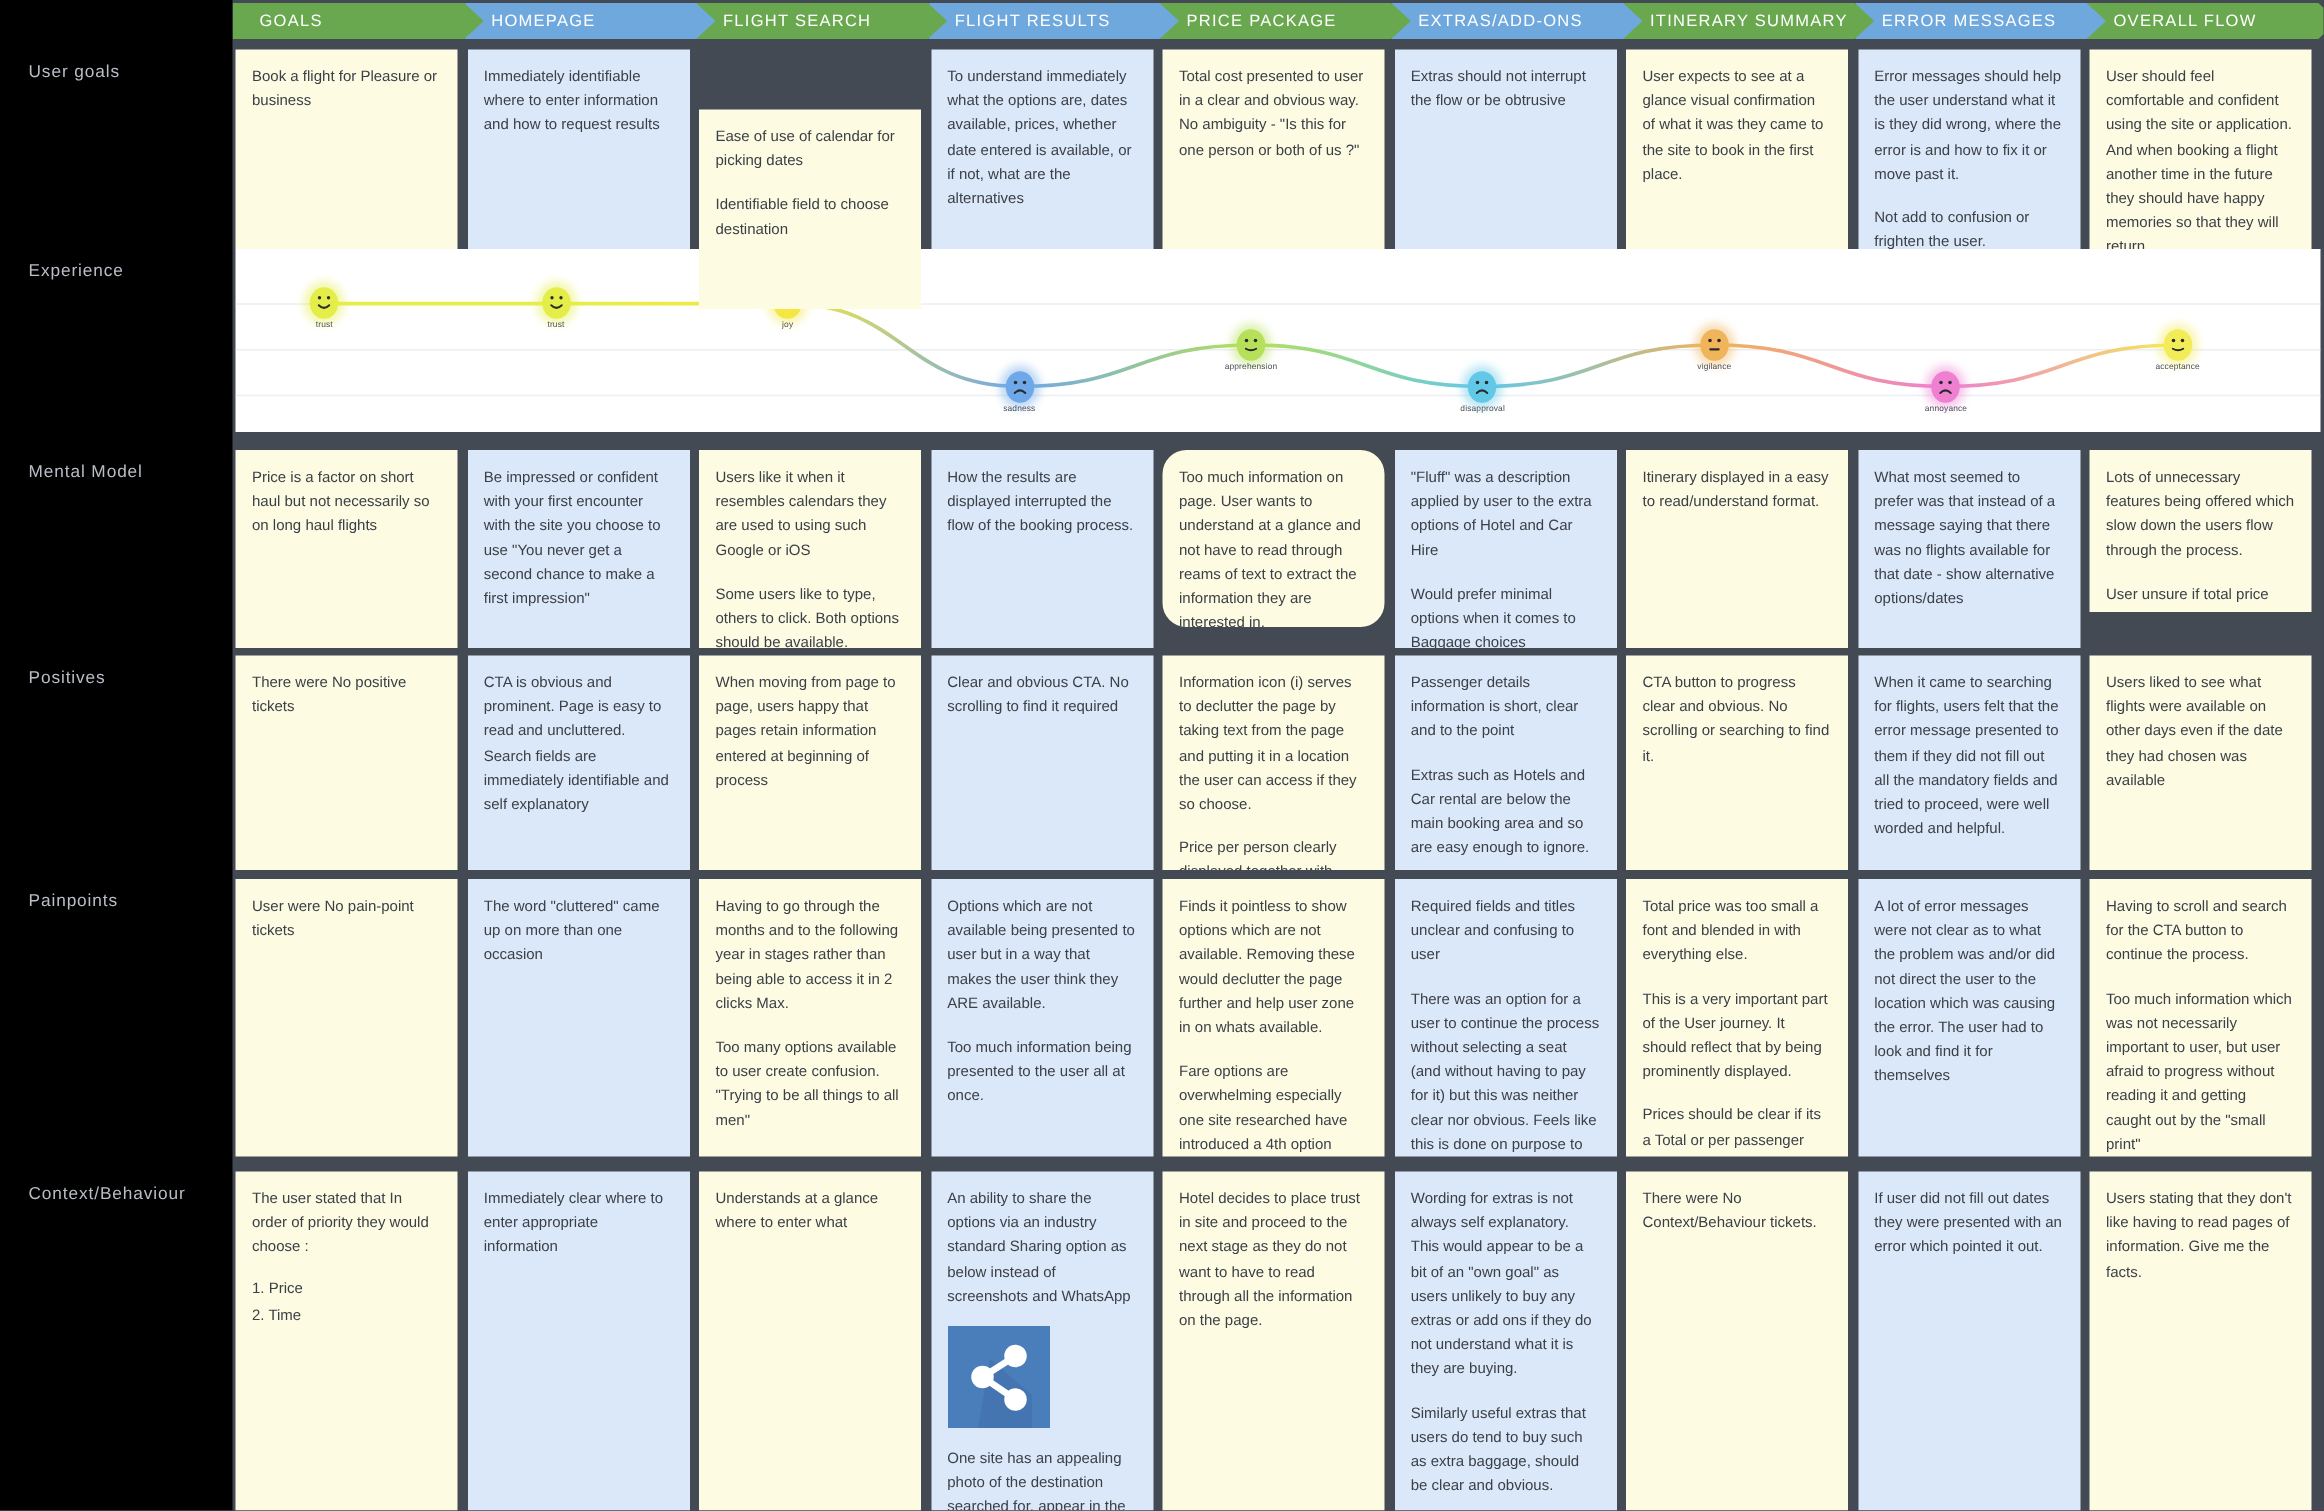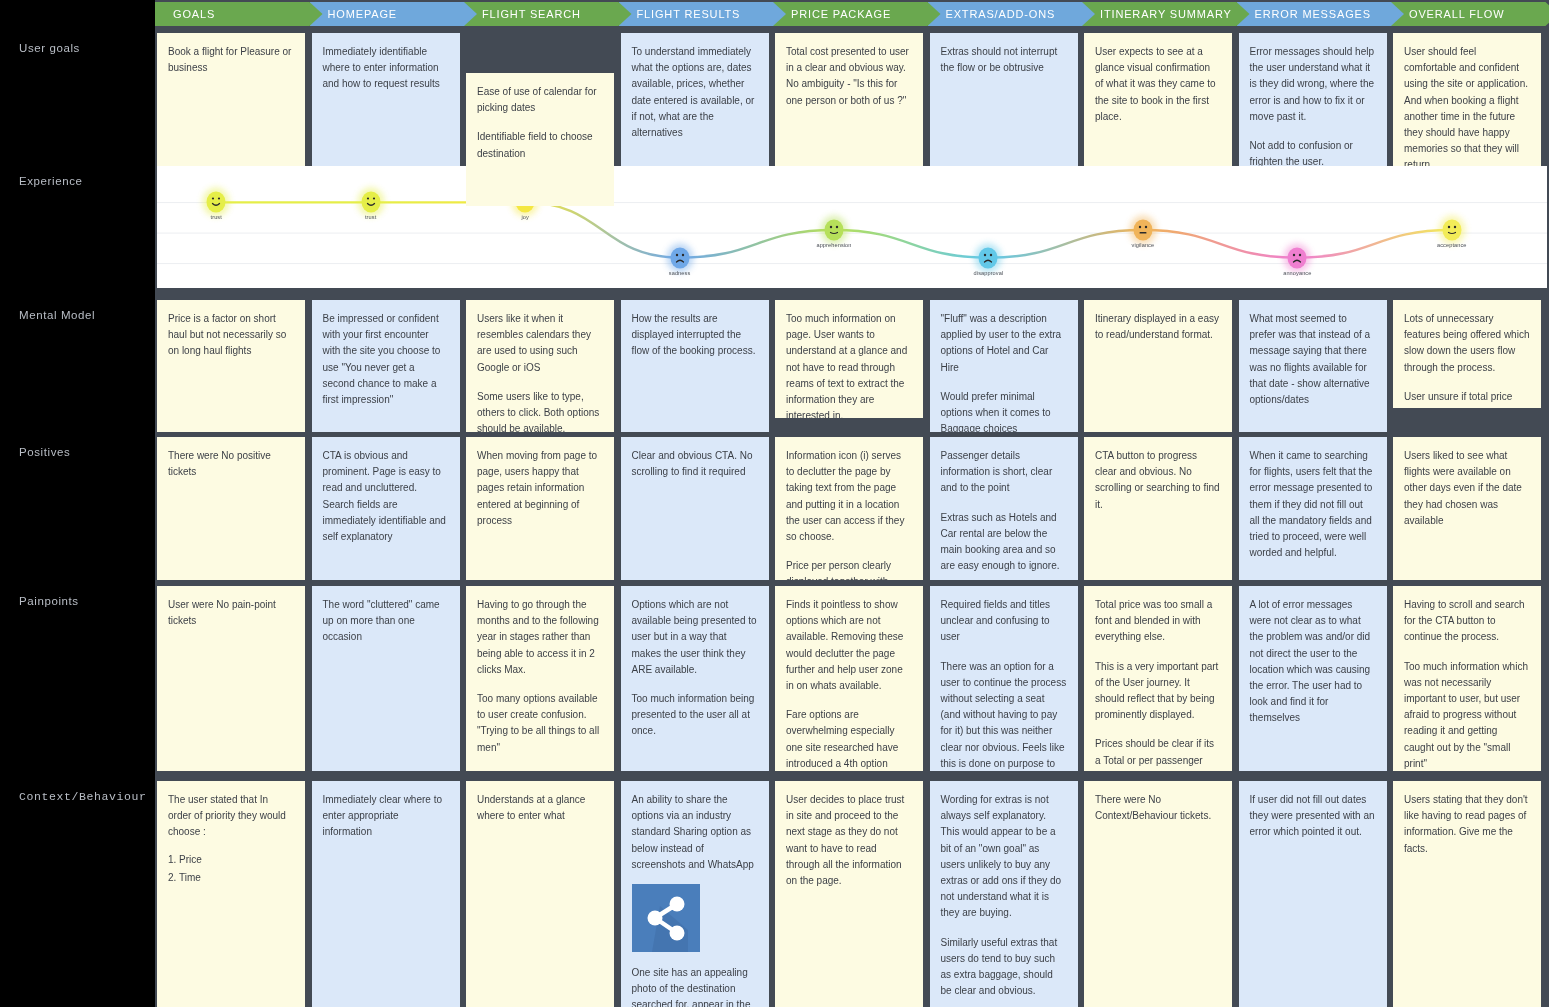--- a/index.html
+++ b/index.html
@@ -122,21 +122,21 @@
 <body>
 
 <div id="board">
 
   <div class="rail">
       <div class="rail-label" style="top: 42px;">User goals</div>
       <div class="rail-label" style="top: 175px;">Experience</div>
       <div class="rail-label" style="top: 309px;">Mental Model</div>
       <div class="rail-label" style="top: 446px;">Positives</div>
       <div class="rail-label" style="top: 595px;">Painpoints</div>
-      <div class="rail-label" style="top: 790px; font-family: Liberation Mono, monospace;">Context/Behaviour</div>
+      <div class="rail-label" style="top: 790px;">Context/Behaviour</div>
     </div>
 
   <div class="header-strip">
       <div class="chev green" style="left: 0px; width: 167.5px; z-index: 20;">GOALS</div>
       <div class="chev blue" style="left: 154.5px; width: 167.5px; z-index: 19;">HOMEPAGE</div>
       <div class="chev green" style="left: 309px; width: 167.5px; z-index: 18;">FLIGHT SEARCH</div>
       <div class="chev blue" style="left: 463.5px; width: 167.5px; z-index: 17;">FLIGHT RESULTS</div>
       <div class="chev green" style="left: 618px; width: 167.5px; z-index: 16;">PRICE PACKAGE</div>
       <div class="chev blue" style="left: 772.5px; width: 167.5px; z-index: 15;">EXTRAS/ADD-ONS</div>
       <div class="chev green" style="left: 927px; width: 167.5px; z-index: 14;">ITINERARY SUMMARY</div>
@@ -319,21 +319,21 @@
     <div class="card blue" style="left: 311.5px; top: 300px; width: 148px; height: 132px;">
       <p>Be impressed or confident with your first encounter with the site you choose to use "You never get a second chance to make a first impression"</p>
     </div>
     <div class="card cream" style="left: 466px; top: 300px; width: 148px; height: 132px;">
       <p>Users like it when it resembles calendars they are used to using such Google or iOS</p>
       <p class="gap">Some users like to type, others to click. Both options should be available.</p>
     </div>
     <div class="card blue" style="left: 620.5px; top: 300px; width: 148px; height: 132px;">
       <p>How the results are displayed interrupted the flow of the booking process.</p>
     </div>
-    <div class="card cream" style="left: 775px; top: 300px; width: 148px; height: 118px;">
+    <div class="card cream" style="left: 775px; top: 300px; width: 148px; height: 118px; border-radius: 16px;">
       <p>Too much information on page. User wants to understand at a glance and not have to read through reams of text to extract the information they are interested in.</p>
     </div>
     <div class="card blue" style="left: 929.5px; top: 300px; width: 148px; height: 132px;">
       <p>"Fluff" was a description applied by user to the extra options of Hotel and Car Hire</p>
       <p class="gap">Would prefer minimal options when it comes to Baggage choices</p>
     </div>
     <div class="card cream" style="left: 1084px; top: 300px; width: 148px; height: 132px;">
       <p>Itinerary displayed in a easy to read/understand format.</p>
     </div>
     <div class="card blue" style="left: 1238.5px; top: 300px; width: 148px; height: 132px;">
@@ -423,21 +423,21 @@
           <polygon points="28,22 56,46 56,68 20,68" fill="#3f6ea8" opacity="0.55"></polygon>
           <circle cx="45" cy="20" r="7.5" fill="#ffffff"></circle>
           <circle cx="23" cy="34" r="7.5" fill="#ffffff"></circle>
           <circle cx="45" cy="49" r="7.5" fill="#ffffff"></circle>
           <line x1="45" y1="20" x2="23" y2="34" stroke="#ffffff" stroke-width="4.5"></line>
           <line x1="23" y1="34" x2="45" y2="49" stroke="#ffffff" stroke-width="4.5"></line>
         </svg></div>
       <p class="gap">One site has an appealing photo of the destination searched for, appear in the top of the results page. Nice touch.</p>
     </div>
     <div class="card cream" style="left: 775px; top: 781px; width: 148px; height: 226px;">
-      <p>User decides to place trust in site and proceed to the next stage as they do not want to have to read through all the information on the page.</p>
+      <p>Hotel decides to place trust in site and proceed to the next stage as they do not want to have to read through all the information on the page.</p>
     </div>
     <div class="card blue" style="left: 929.5px; top: 781px; width: 148px; height: 226px;">
       <p>Wording for extras is not always self explanatory. This would appear to be a bit of an "own goal" as users unlikely to buy any extras or add ons if they do not understand what it is they are buying.</p>
       <p class="gap">Similarly useful extras that users do tend to buy such as extra baggage, should be clear and obvious.</p>
     </div>
     <div class="card cream" style="left: 1084px; top: 781px; width: 148px; height: 226px;">
       <p>There were No Context/Behaviour tickets.</p>
     </div>
     <div class="card blue" style="left: 1238.5px; top: 781px; width: 148px; height: 226px;">
       <p>If user did not fill out dates they were presented with an error which pointed it out.</p>

